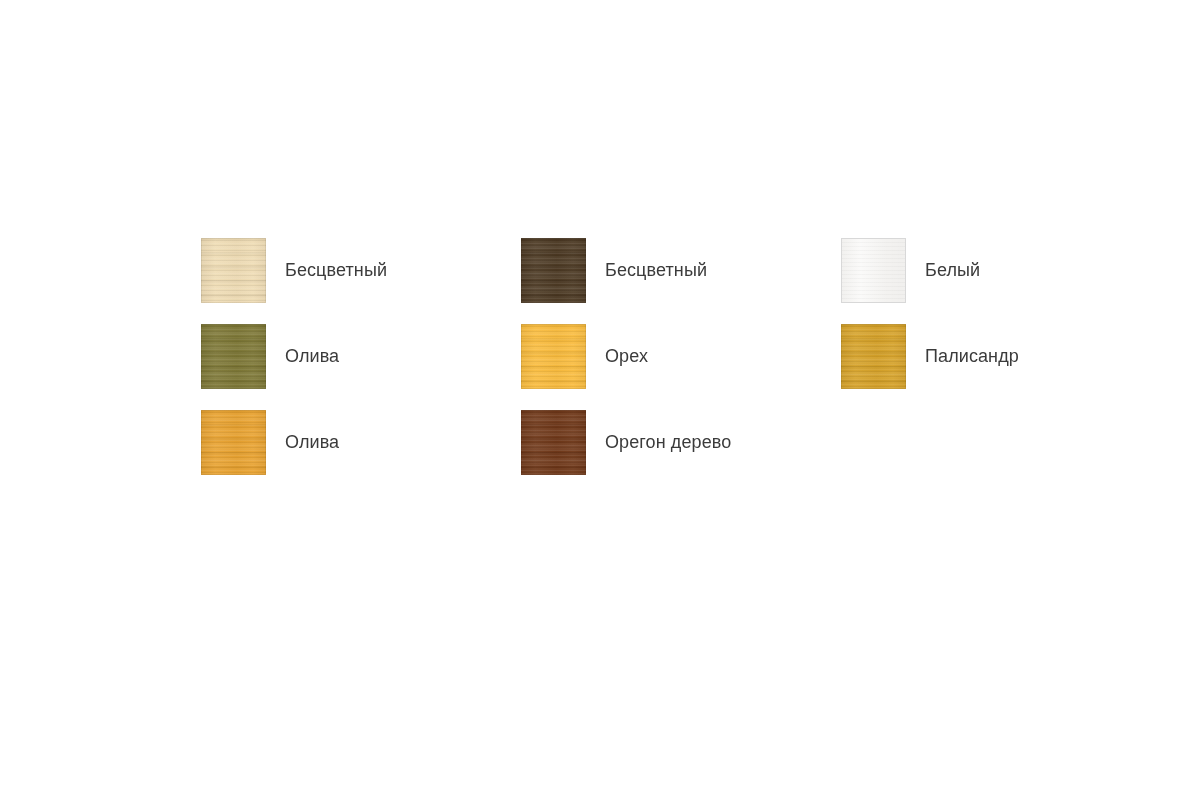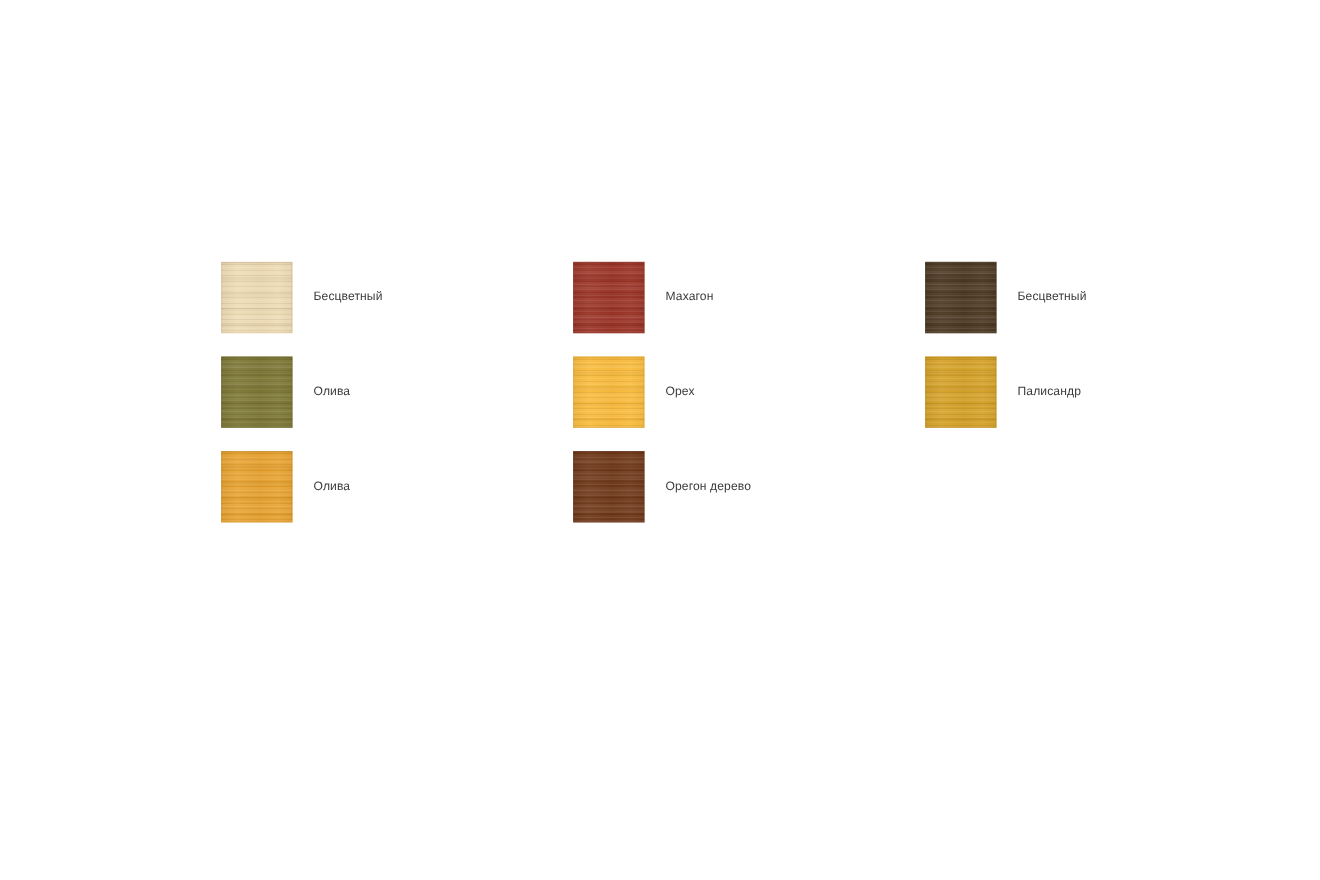--- a/index.html
+++ b/index.html
@@ -101,51 +101,51 @@
         rgba(0,0,0,0.018) 0%,
         rgba(255,255,255,0.5) 30%,
         rgba(0,0,0,0.012) 70%,
         rgba(0,0,0,0.022) 100%
       );
   }
 
   .swatch-label {
     margin-left: 19px;
     margin-top: 24px;
-    font-size: 11px;
+    font-size: 18px;
     line-height: 17px;
     color: #3b3b3b;
     white-space: nowrap;
     letter-spacing: 0.1px;
   }
 </style>
 </head>
 <body style="background: rgb(255, 255, 255);">
 
 <div id="swatch-grid">
     <div class="swatch-item">
       <div class="swatch-chip" title="Бесцветный" style="background-color: rgb(239, 220, 180);">
         <span class="grain"></span>
         <span class="edge"></span>
       </div>
       <div class="swatch-label">Бесцветный</div>
     </div>
     <div class="swatch-item">
-      <div class="swatch-chip" title="Махагон" style="background-color: rgb(155, 51, 38);">
-        <span class="grain"></span>
-        <span class="edge"></span>
-      </div>
-      <div class="swatch-label">Махагон</div>
-    </div>
-    <div class="swatch-item">
       <div class="swatch-chip" title="Палисандр" style="background-color: rgb(75, 56, 34);">
         <span class="grain"></span>
         <span class="edge"></span>
       </div>
       <div class="swatch-label">Бесцветный</div>
+    </div>
+    <div class="swatch-item">
+      <div class="swatch-chip light-chip" title="Белый" style="background-color: rgb(246, 245, 243);">
+        <span class="grain"></span>
+        <span class="edge"></span>
+      </div>
+      <div class="swatch-label">Белый</div>
     </div>
     <div class="swatch-item">
       <div class="swatch-chip" title="Олива" style="background-color: rgb(124, 118, 52);">
         <span class="grain"></span>
         <span class="edge"></span>
       </div>
       <div class="swatch-label">Олива</div>
     </div>
     <div class="swatch-item">
       <div class="swatch-chip" title="Сосна" style="background-color: rgb(249, 187, 60);">

